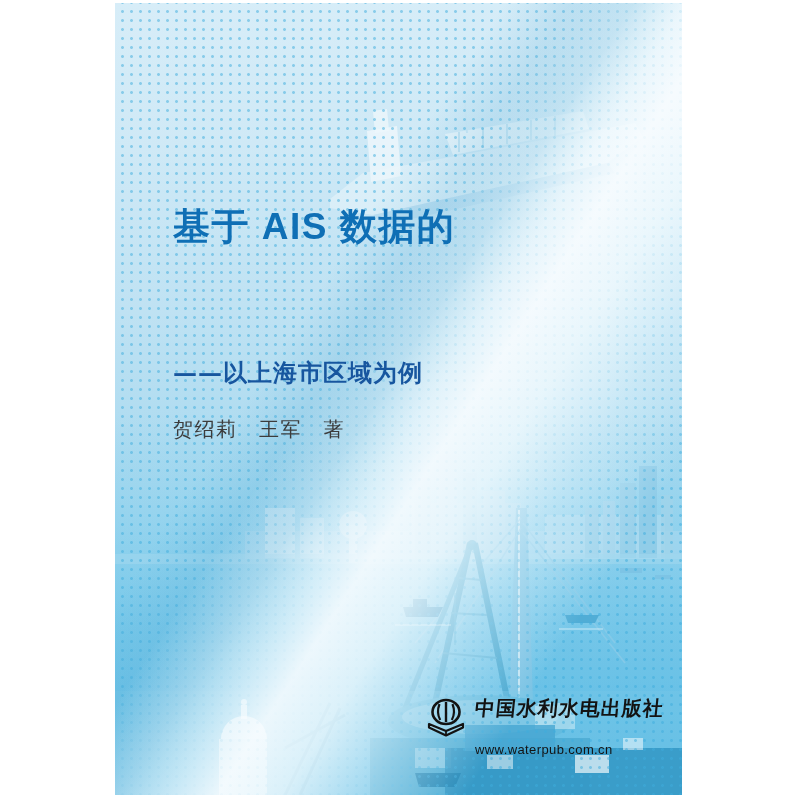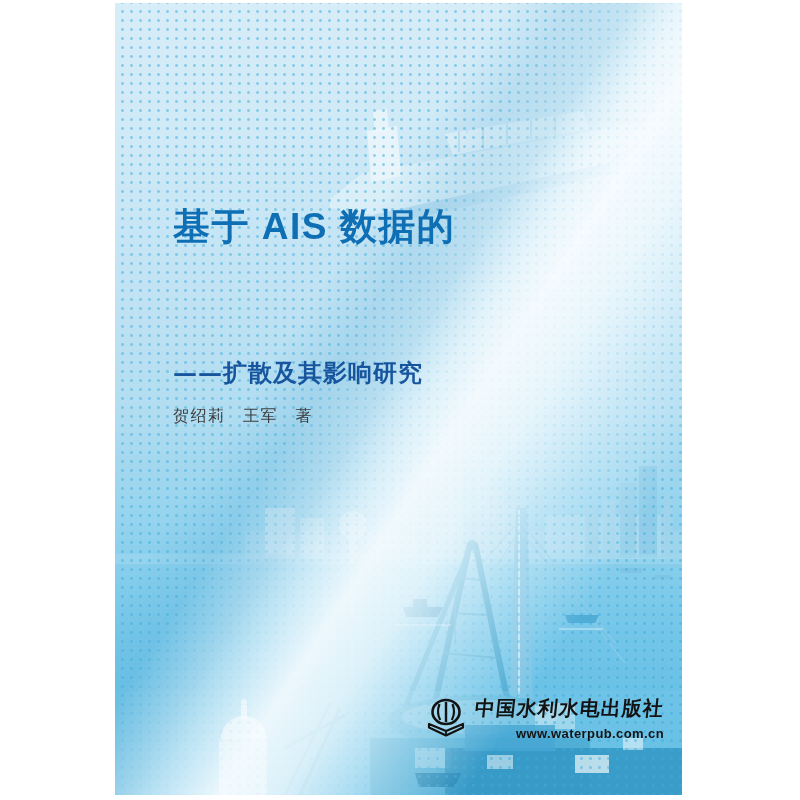--- a/index.html
+++ b/index.html
@@ -3,21 +3,20 @@
 <meta charset="utf-8">
 <style>
   html,body{margin:0;padding:0;}
   body{
     width:800px;height:800px;position:relative;background:#ffffff;
     font-family:"Liberation Sans",sans-serif;overflow:hidden;
   }
   .cover{
     position:absolute;left:115px;top:3px;width:567px;height:792px;
     overflow:hidden;
-    text-align:right;
   }
   .layer{position:absolute;inset:0;}
   
   .bg-base{
     background:linear-gradient(178deg,
       var(--bg-top,#d7edf8) 0%,
       #cfe9f6 18%,
       #bfe2f3 38%,
       #addbf0 55%,
       #9cd5ee 70%,
@@ -63,38 +62,38 @@
     font-size:37px;line-height:49px;font-weight:700;letter-spacing:1.5px;
     color:var(--title,#0f6fb5);white-space:nowrap;
   }
   .subtitle{
     position:absolute;left:58px;top:354px;
     font-family:"DejaVu Serif","Liberation Serif",serif;
     font-size:24px;font-weight:700;letter-spacing:1px;
     color:var(--subtitle,#17569f);white-space:nowrap;
   }
   .author{
-    position:absolute;left:58px;top:403px;
-    font-size:16px;letter-spacing:1.5px;
+    position:absolute;left:58px;top:413px;
+    font-size:20px;letter-spacing:1.5px;
     color:var(--author,#3c3c3c);white-space:nowrap;font-family:Liberation Serif, serif;
   }
   .publisher{
     position:absolute;left:311px;top:692px;
     display:flex;align-items:flex-start;gap:9px;
     color:var(--publisher-text,#131313);
   }
   .publisher .logo{flex:0 0 auto;margin-top:2px;}
   .pub-name{
     font-family:"DejaVu Serif","Liberation Serif",serif;
     font-size:20px;font-weight:700;letter-spacing:1px;
     transform:skewX(-6deg);white-space:nowrap;
   }
   .pub-url{
-    font-size:13px;font-weight:700;letter-spacing:0.4px;
-    margin-top:4px;white-space:nowrap;
+    font-size:13px;font-weight:400;letter-spacing:0.4px;
+    margin-top:20px;white-space:nowrap;
   }
 </style>
 </head>
 <body>
 
 <div class="cover">
 
   <div class="layer bg-base"></div>
   <div class="layer bottom-wash"></div>
 
@@ -176,21 +175,21 @@
   </svg>
 
   <div class="layer dots"></div>
   <div class="layer edge-shadow"></div>
   <div class="layer band"></div>
 
   <div class="title-block">
     <div class="title-line">基于 AIS 数据的</div>
   </div>
 
-  <div class="subtitle">——扩散及其影响研究</div>
+  <div class="subtitle">——以上海市区域为例</div>
 
   <div class="author">贺绍莉　王军　著</div>
 
   <div class="publisher">
     <svg class="logo" width="40" height="46" viewBox="0 0 40 46" aria-hidden="true">
       <ellipse cx="20" cy="15" rx="13.5" ry="12" fill="none" stroke="#131313" stroke-width="2.6"></ellipse>
       <path d="M20,5 L20,25" stroke="#131313" stroke-width="2.4" fill="none"></path>
       <path d="M13.5,7 C11.2,13 11.4,18 14.2,23" stroke="#131313" stroke-width="2.2" fill="none"></path>
       <path d="M26.5,7 C28.8,13 28.6,18 25.8,23" stroke="#131313" stroke-width="2.2" fill="none"></path>
       <path d="M3,27 L20,34 L37,27 L37,30.5 L20,38.5 L3,30.5 Z" fill="none" stroke="#131313" stroke-width="2.2" stroke-linejoin="round"></path>

